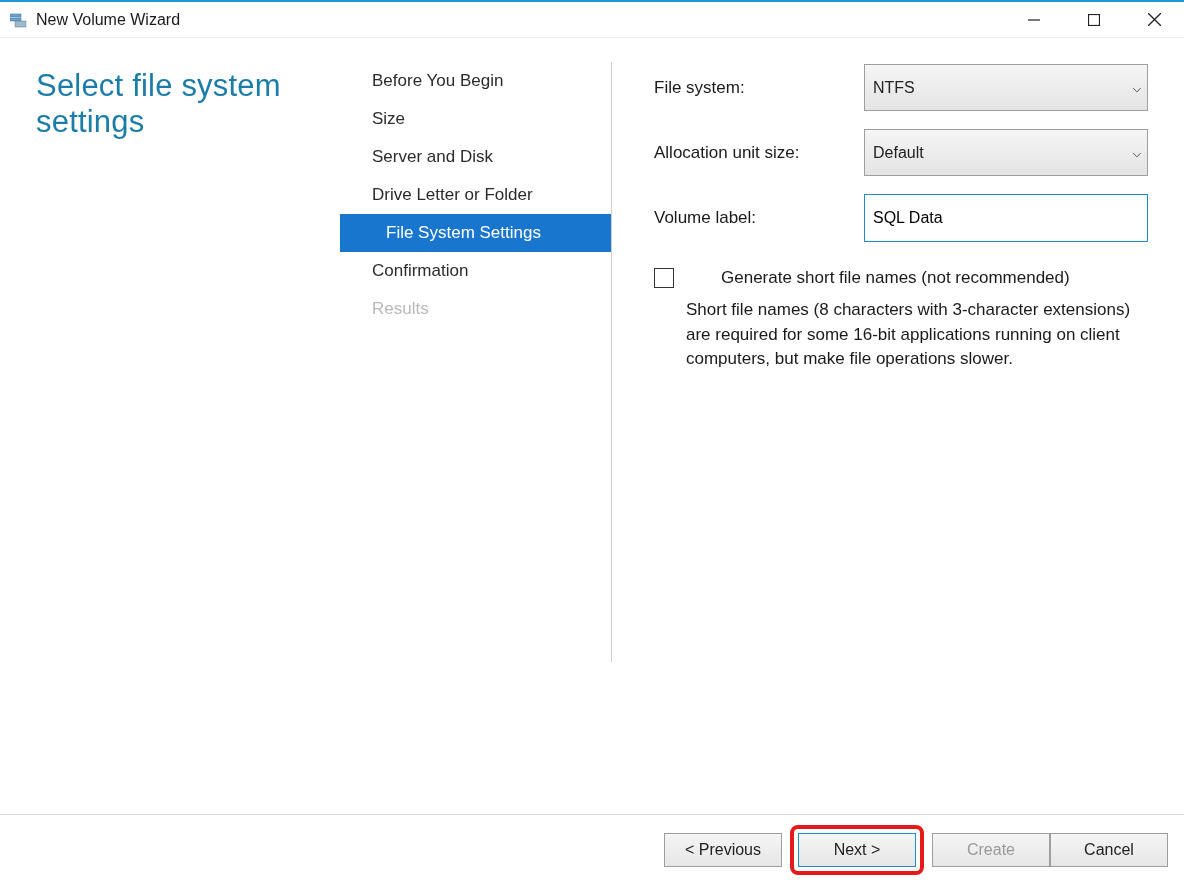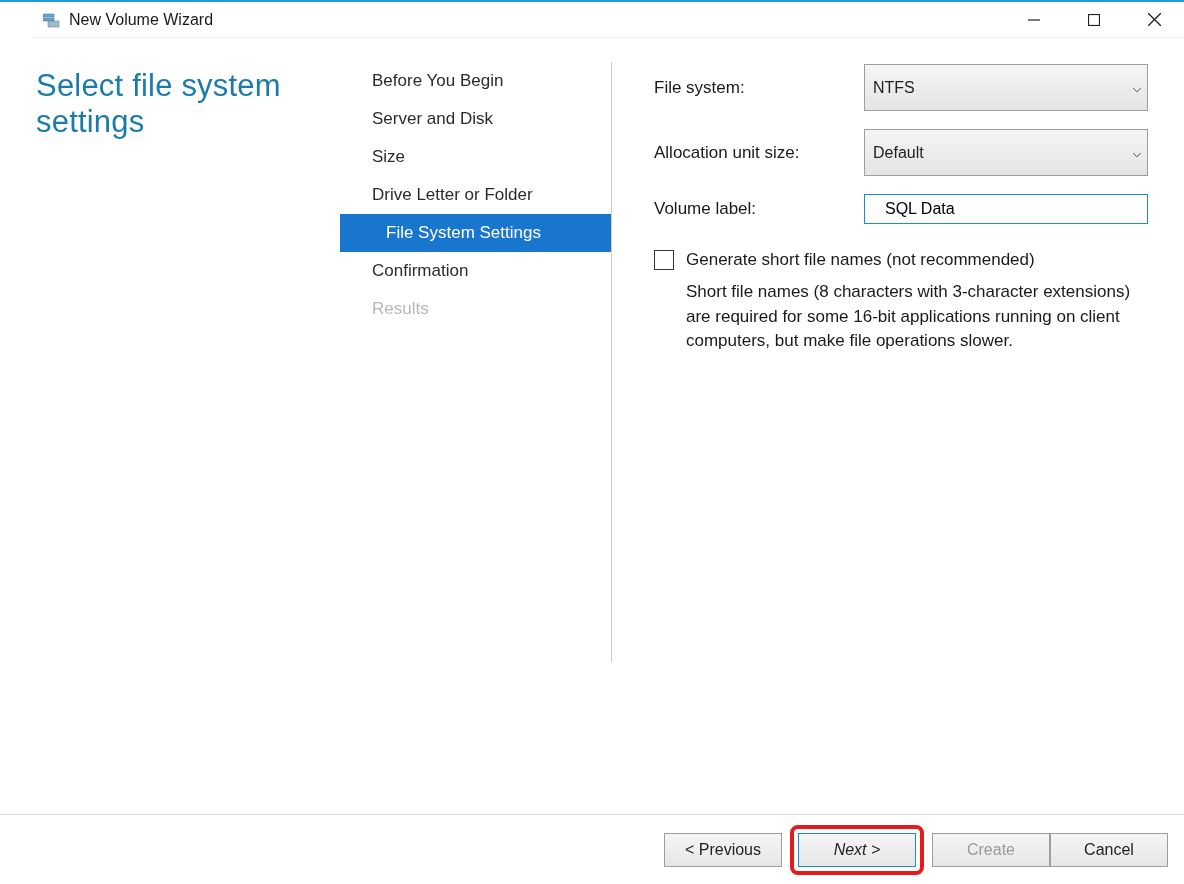--- a/index.html
+++ b/index.html
@@ -16,21 +16,20 @@
     width: 1184px; height: 884px;
     display: flex; flex-direction: column;
     border-top: 2px solid #1c9bd7;
   }
   
   .titlebar {
     height: 36px;
     display: flex; align-items: center;
     padding-left: 10px;
     border-bottom: 1px solid #f0f0f0;
-    margin-left: 33px;
   }
   .titlebar .app-icon {
     width: 18px; height: 18px; margin-right: 8px;
     display: inline-flex; align-items: center; justify-content: center;
   }
   .titlebar .title-text {
     font-size: 16px;
     color: #1a1a1a;
   }
   .win-controls {
@@ -120,31 +119,32 @@
     font-size: 16px;
     position: relative;
     cursor: default;
   }
   .dropdown .chev {
     position: absolute; right: 6px; top: 50%;
     transform: translateY(-50%);
     font-size: 11px; color: #333;
   }
   .text-input {
-    width: 284px; height: 30px;
+    width: 284px; height: 48px;
     border: 1px solid #1f8bd4;
-    padding: 0 20px;
+    padding: 0 8px;
     font-size: 16px;
     font-family: inherit;
     outline: none;
   }
   .checkbox-row {
     display: flex; align-items: center;
     margin-top: 26px;
     margin-left: 0;
+    gap: 35px;
   }
   .checkbox-box {
     width: 20px; height: 20px;
     border: 1px solid #333;
     margin-right: 12px;
     background: #fff;
   }
   .checkbox-label {
     font-size: 17px;
     color: #1a1a1a;
@@ -175,21 +175,20 @@
   }
   .btn.disabled { color: #9a9a9a; }
   .btn-highlight-wrap {
     border: 4px solid #e61a1a;
     border-radius: 8px;
     padding: 4px;
     margin: 0 8px;
   }
   .btn.primary {
     border: 1px solid #1f8bd4;
-    font-style: italic;
   }
 </style>
 </head>
 <body>
 
 <div class="window">
 
   <div class="titlebar">
     <span class="app-icon">
       <svg width="18" height="18" viewBox="0 0 18 18">
@@ -219,22 +218,22 @@
     </div>
   </div>
 
   <div class="content">
     <div class="page-heading">Select file system settings</div>
 
     <div class="body-row">
 
       <div class="sidebar">
         <div class="nav-item">Before You Begin</div>
+        <div class="nav-item">Size</div>
         <div class="nav-item">Server and Disk</div>
-        <div class="nav-item">Size</div>
         <div class="nav-item">Drive Letter or Folder</div>
         <div class="nav-item selected">File System Settings</div>
         <div class="nav-item">Confirmation</div>
         <div class="nav-item disabled">Results</div>
       </div>
 
       <div class="form-area">
 
         <div class="form-row">
           <div class="form-label">File system:</div>

